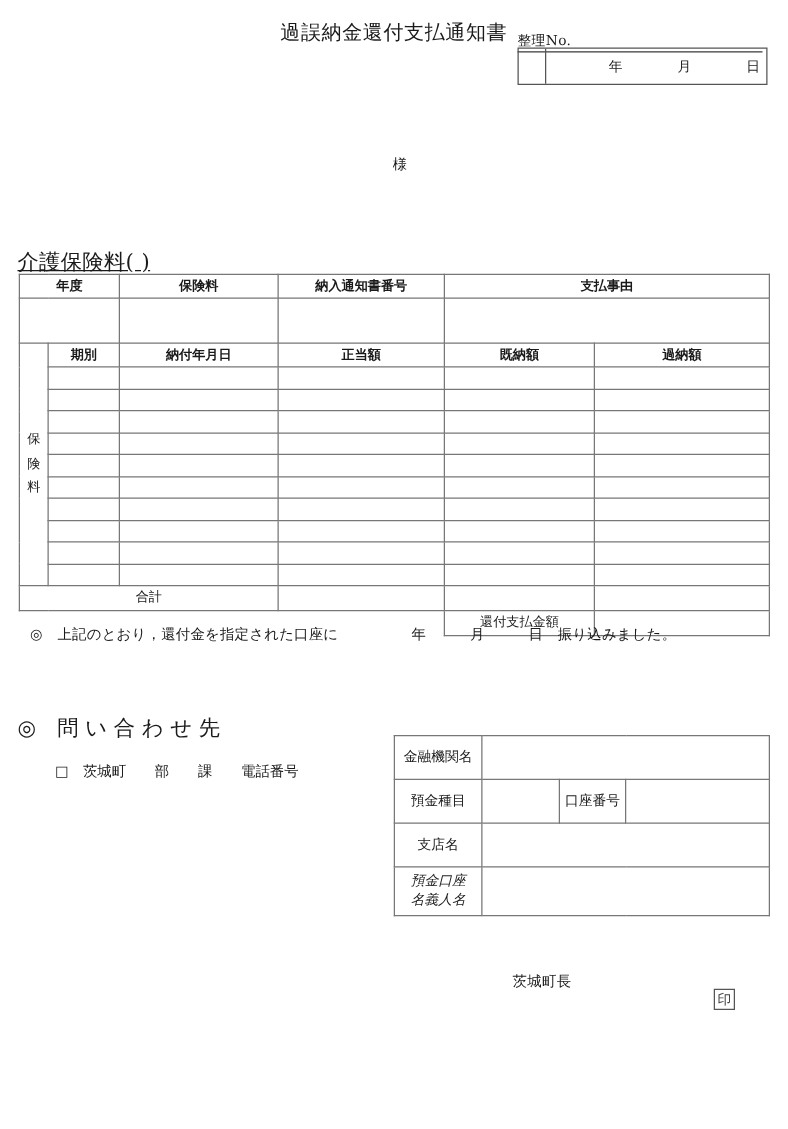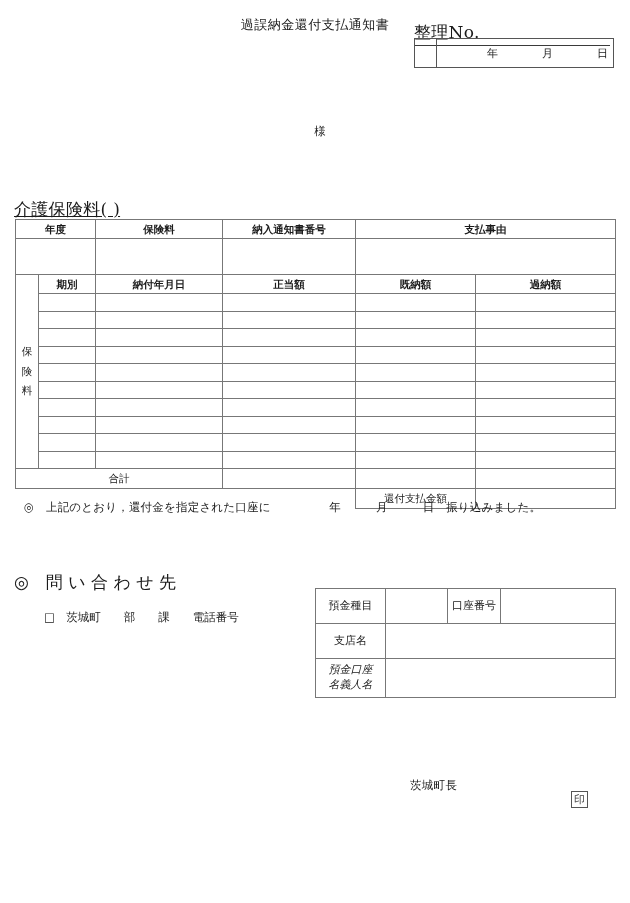--- a/index.html
+++ b/index.html
@@ -18,29 +18,29 @@
     overflow: hidden;
     background: #ffffff;
   }
   .abs { position: absolute; }
 
   
   #doc-title {
     left: 0; top: 16px;
     width: 630px;
     text-align: center;
-    font-size: 13px;
+    font-size: 16px;
     letter-spacing: 0.5px;
   }
   #seiri-wrap {
     left: 414px; top: 21px;
     width: 200px;
   }
   #seiri-label {
-    font-size: 17px;
+    font-size: 11px;
     display: inline-block;
     border-bottom: 1px solid #3a3a3a;
     width: 196px;
     padding-bottom: 1px;
     letter-spacing: 0.3px;
   }
 
   #date-box {
     left: 414px; top: 38px;
     width: 200px; height: 30px;
@@ -324,20 +324,24 @@
 
   <table class="abs" id="bank-table">
     <colgroup>
       <col style="width:70px">
       <col style="width:62px">
       <col style="width:53px">
       <col style="width:115px">
     </colgroup>
     <tbody>
       <tr>
+        <td class="lbl">金融機関名</td>
+        <td colspan="3"></td>
+      </tr>
+      <tr>
         <td class="lbl">預金種目</td>
         <td></td>
         <td class="lbl">口座番号</td>
         <td></td>
       </tr>
       <tr>
         <td class="lbl">支店名</td>
         <td colspan="3"></td>
       </tr>
       <tr>

